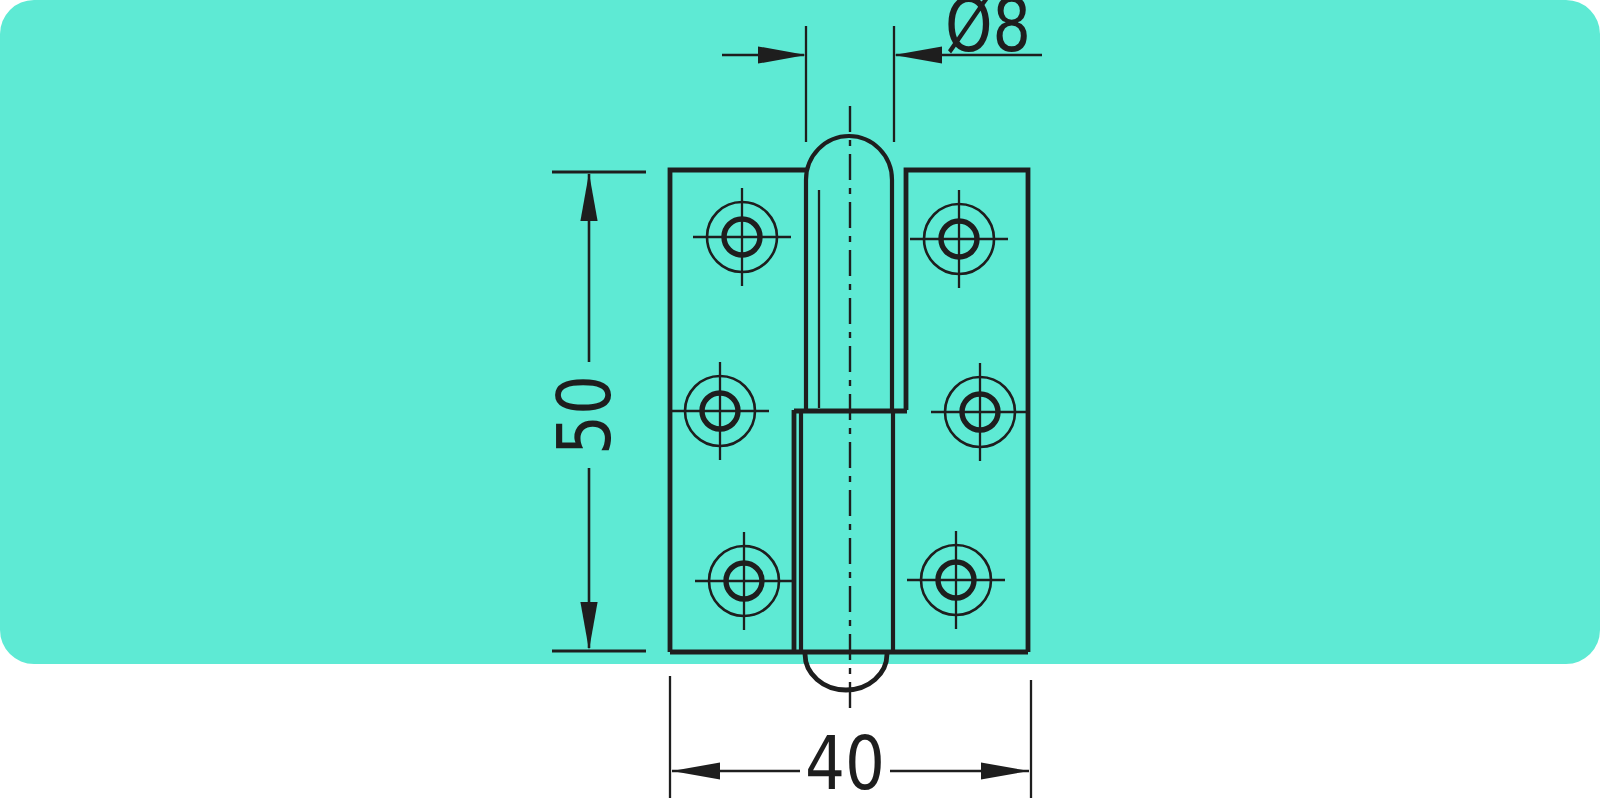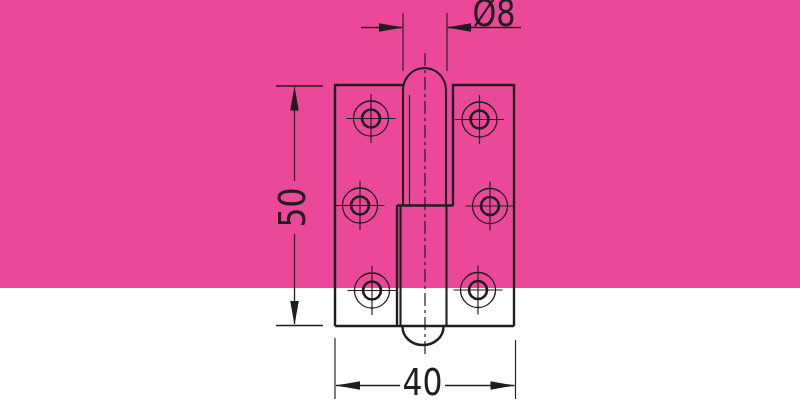--- a/index.html
+++ b/index.html
@@ -1,16 +1,16 @@
 <!DOCTYPE html>
 <html><head>
 <meta charset="utf-8">
 <style>
   html,body{margin:0;padding:0;background:#ffffff;width:800px;height:400px;overflow:hidden;}
-  .stage{width:800px;height:288px;position:relative;background:#ec4899;}
+  .stage{width:800px;height:332px;position:relative;background:#5eead4;border-radius:17px;}
   svg{display:block;}
   svg text{
     font-family:"DejaVu Sans","Liberation Sans",sans-serif;
     fill:#1e1e1e;
   }
   .dim-text{font-size:37px;}
   .outline{stroke:#1e1e1e;fill:none;}
   .thick{stroke-width:2.4;}
   .med{stroke-width:2.1;}
   .thin{stroke-width:1.15;}

